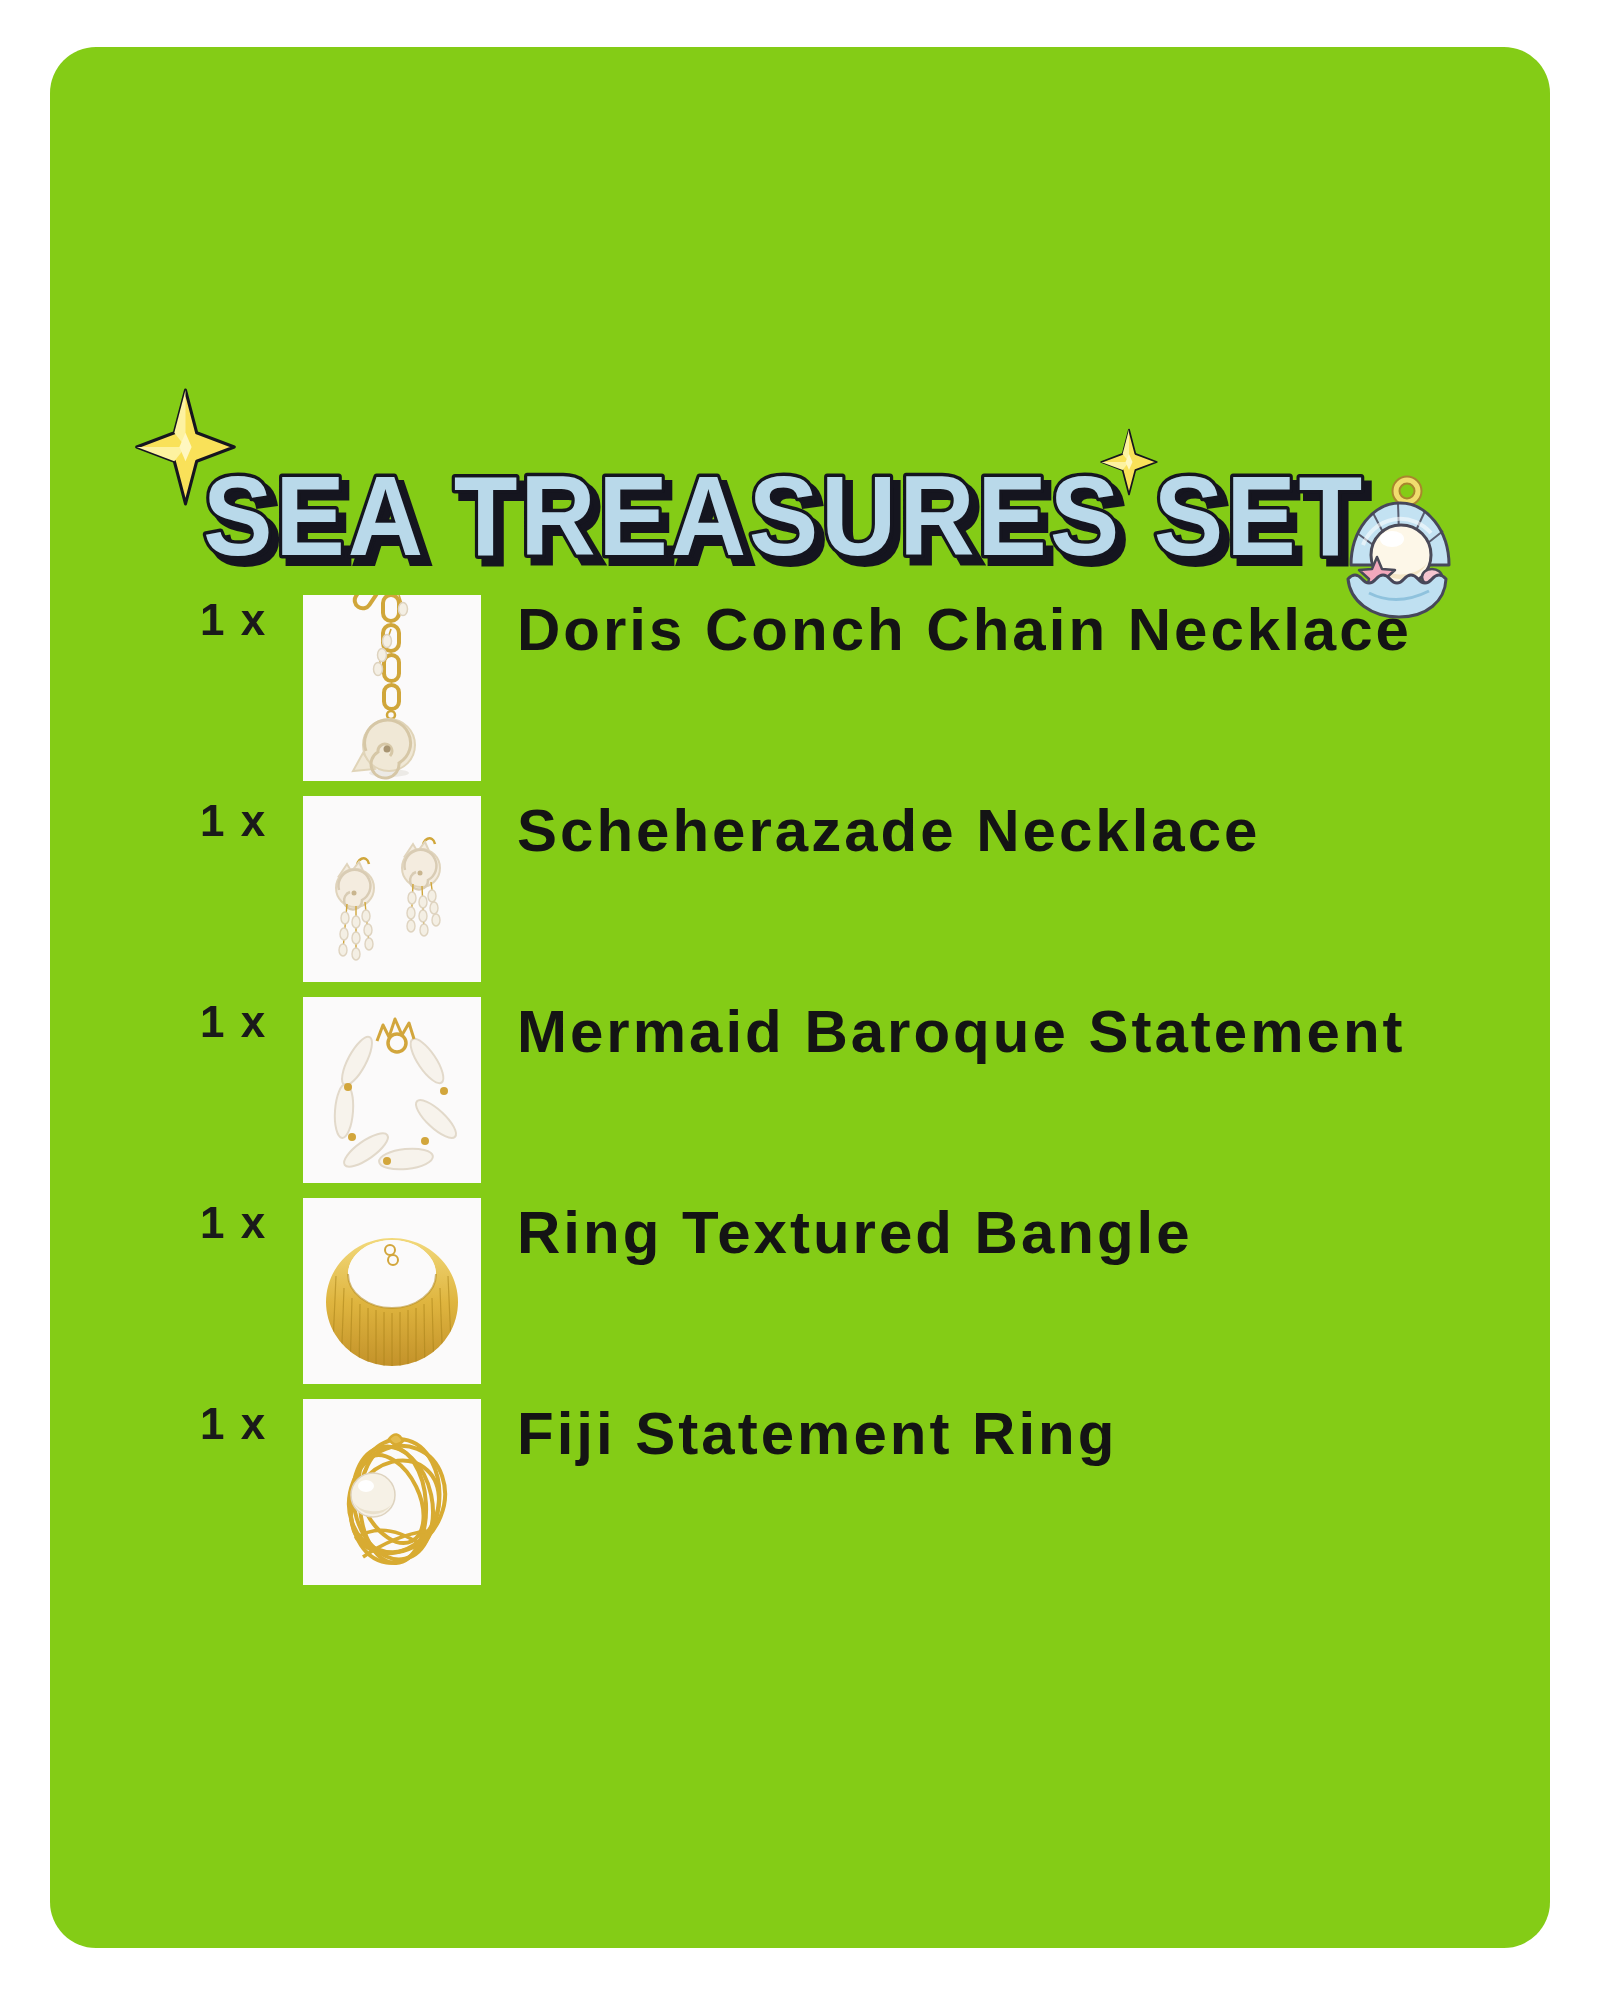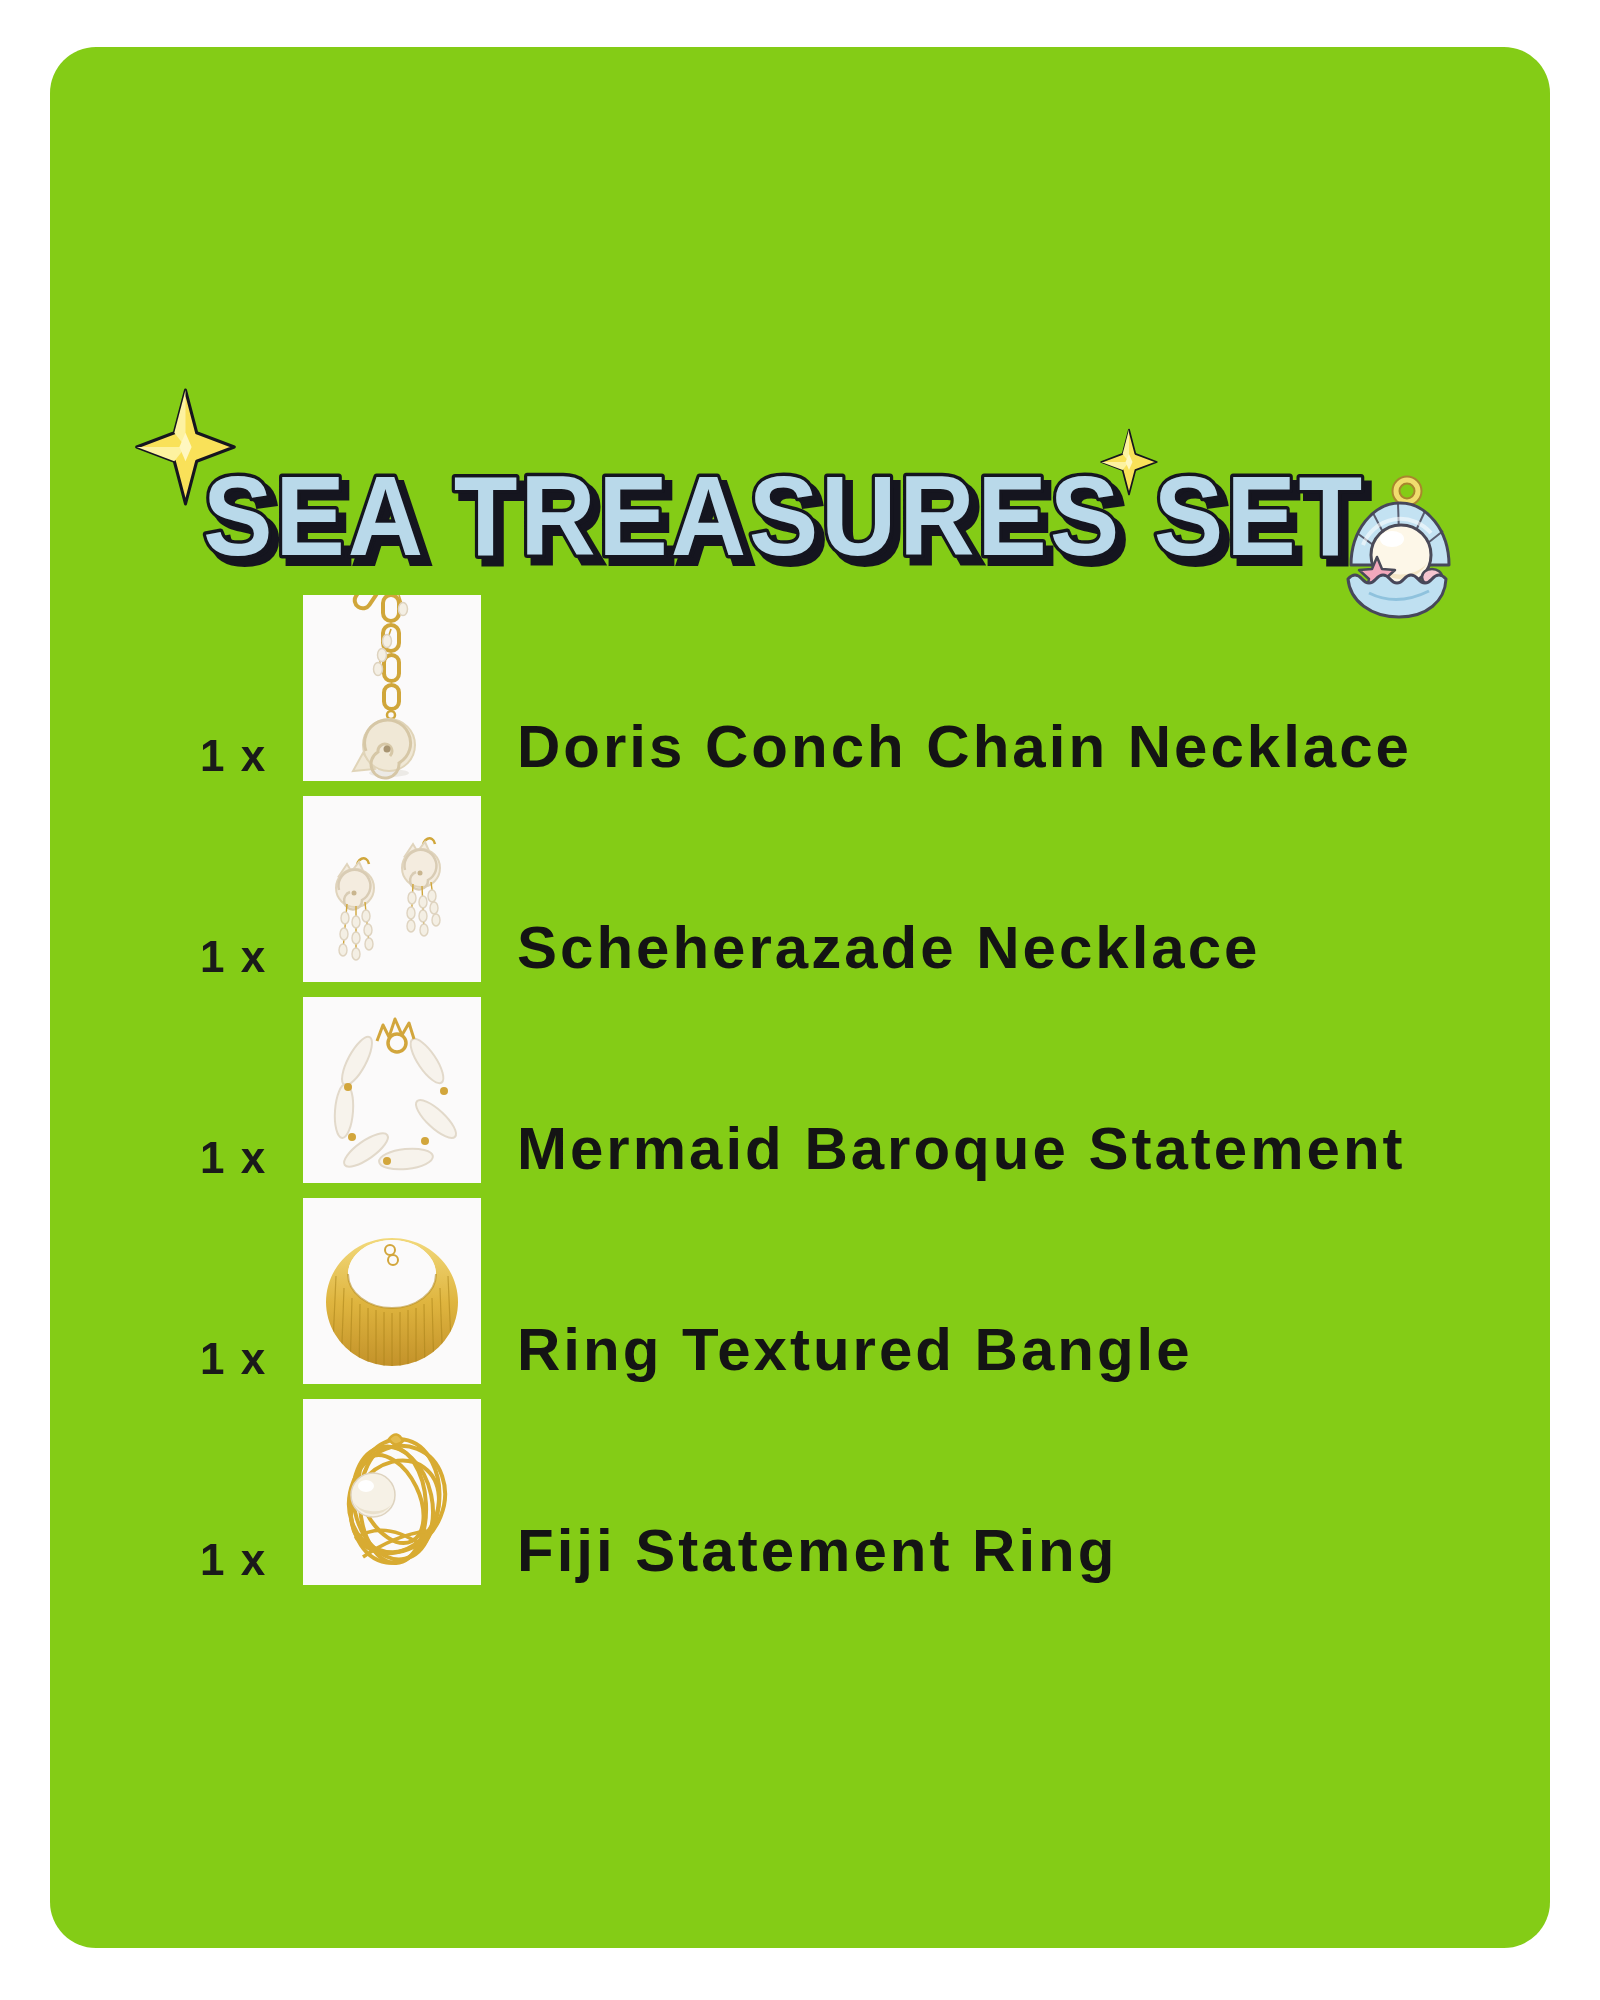--- a/index.html
+++ b/index.html
@@ -14,21 +14,21 @@
   .deco{position:absolute;}
   .sparkle-lg{left:83px;top:341px;width:105px;height:118px;z-index:3;}
   .sparkle-sm{left:1050px;top:381px;width:58px;height:68px;z-index:3;}
   .charm{left:1284px;top:428px;width:132px;height:146px;z-index:4;}
   .title-svg{position:absolute;left:150px;top:390px;width:1230px;height:180px;z-index:2;}
   .title-svg text{
     font-family:"Liberation Sans",sans-serif;font-weight:700;font-size:114px;letter-spacing:3px;
   }
   .row{
     position:absolute;left:0;width:1500px;height:186px;
-    display:flex;align-items:flex-end;padding-left:150px;box-sizing:border-box;
+    display:flex;align-items:flex-start;padding-left:150px;box-sizing:border-box;
   }
   .qty{
     width:103px;font-size:44px;font-weight:600;color:#1a1a1a;letter-spacing:2px;
   }
   .thumb{
     width:178px;height:186px;background:#fbfaf9;flex:0 0 auto;
   }
   .thumb svg{display:block;width:178px;height:186px;}
   .name{
     margin-left:36px;font-size:60px;font-weight:700;color:#141414;letter-spacing:3px;

